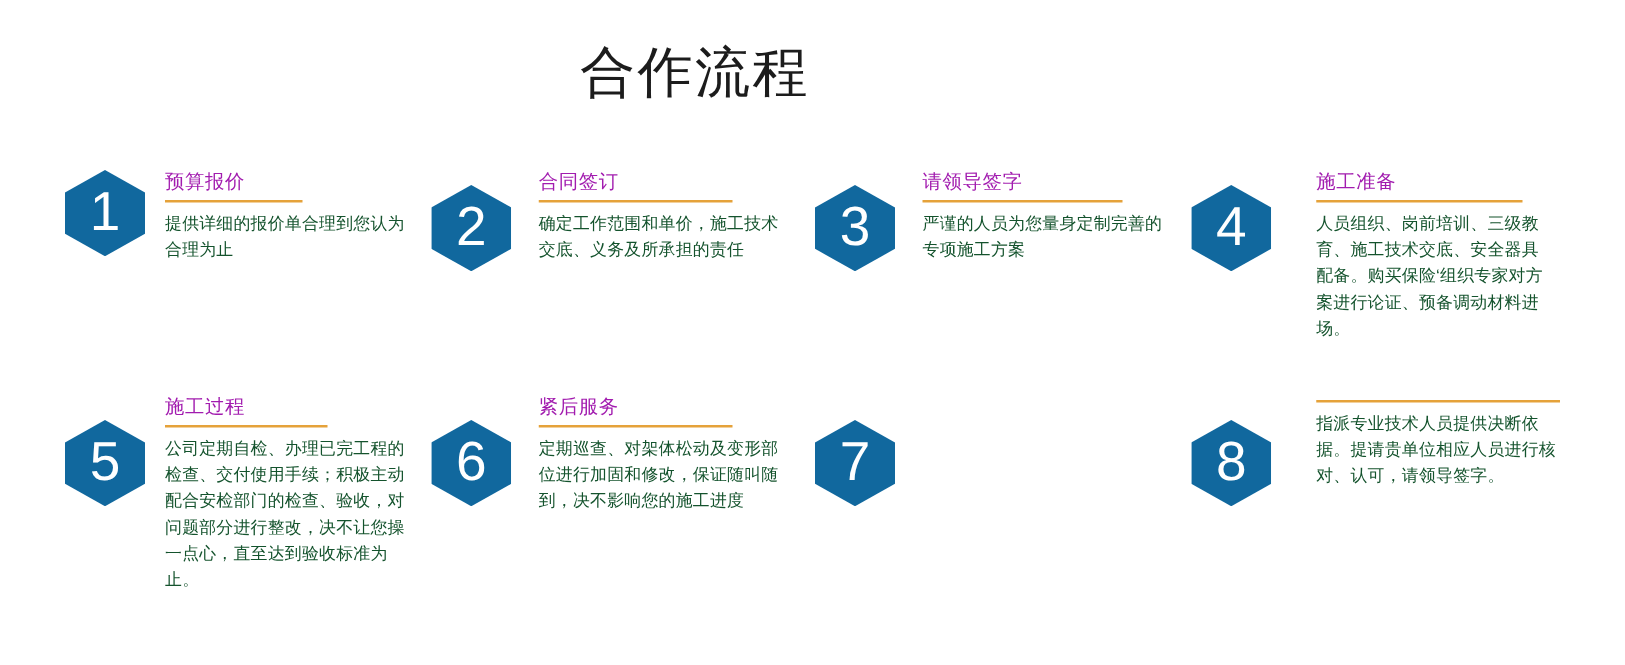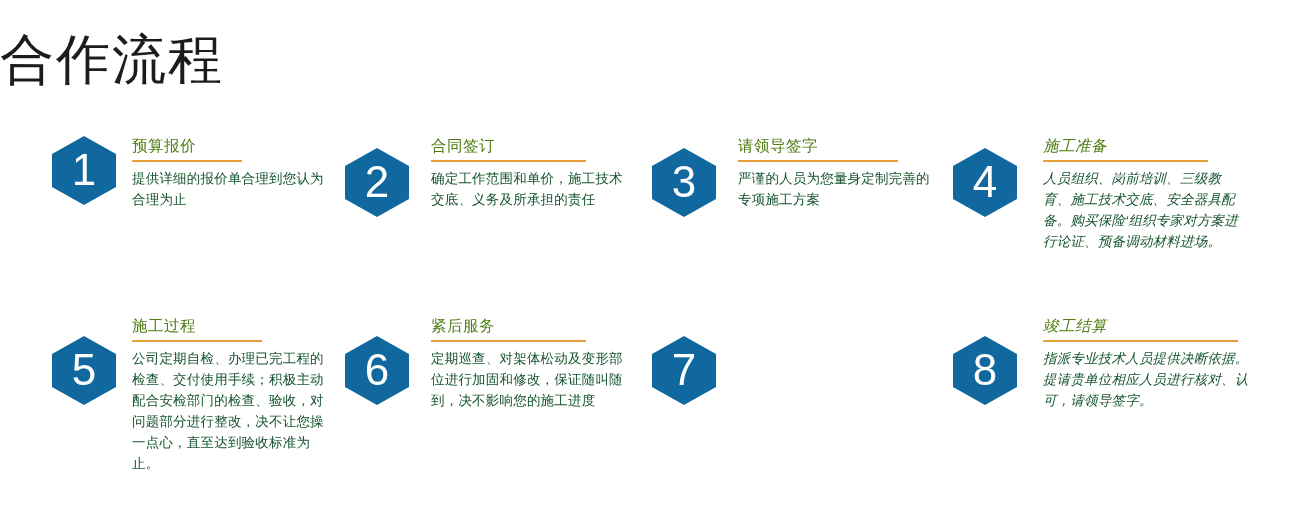--- a/index.html
+++ b/index.html
@@ -23,22 +23,22 @@
     height: 532px;
     background: #ffffff;
   }
 
   
   .page-title {
     position: absolute;
     left: 0;
     top: 26px;
     width: 1112px;
-    text-align: left;
-    font-size: 54px;
+    text-align: center;
+    font-size: 44px;
     line-height: 66px;
     font-weight: 400;
     letter-spacing: 2px;
     color: #1c1c1c;
     font-family: "Liberation Sans", "DejaVu Sans", sans-serif;
   }
 
   
   .steps {
     position: absolute;
@@ -77,21 +77,21 @@
 
   .step-body {
     flex: 1 1 auto;
     min-width: 0;
   }
 
   .step-title {
     font-size: 15.5px;
     line-height: 20px;
     font-weight: 400;
-    color: #4d7c0f;
+    color: #a21caf;
     letter-spacing: 0.5px;
     white-space: nowrap;
   }
   .step-rule {
     height: 2px;
     background: #E5A23A;
     margin-top: 4px;
     margin-bottom: 6px;
   }
   .step-desc {
@@ -110,21 +110,21 @@
 
   
   .s5 { left: 52px;  top: 198px; width: 280px; }
   .s6 { left: 345px; top: 198px; width: 285px; }
   .s7 { left: 652px; top: 198px; width: 290px; }
   .s8 { left: 953px; top: 198px; width: 300px; }
 
   
   .gap-sm  .step-body { margin-left: 16px; }
   .gap-md  .step-body { margin-left: 22px; }
-  .gap-lg  .step-body { margin-left: 26px; font-style: italic; }
+  .gap-lg  .step-body { margin-left: 36px; }
 
   
   .hex-drop-1 .hex { margin-top: 12px; }
   .hex-drop-2 .hex { margin-top: 20px; }
 
   
   .rule-110 .step-rule { width: 110px; }
   .rule-130 .step-rule { width: 130px; }
   .rule-155 .step-rule { width: 155px; }
   .rule-160 .step-rule { width: 160px; }
@@ -210,20 +210,19 @@
       <div class="hex">
         <span class="hex-num">7</span>
       </div>
     </div>
 
     <div class="step s8 gap-lg rule-195 hex-drop-2">
       <div class="hex">
         <span class="hex-num">8</span>
       </div>
       <div class="step-body">
-        <div class="step-title">竣工结算</div>
         <div class="step-rule"></div>
         <div class="step-desc">指派专业技术人员提供决断依据。提请贵单位相应人员进行核对、认可，请领导签字。</div>
       </div>
     </div>
 
   </div>
 </div>
 
 </body></html>

